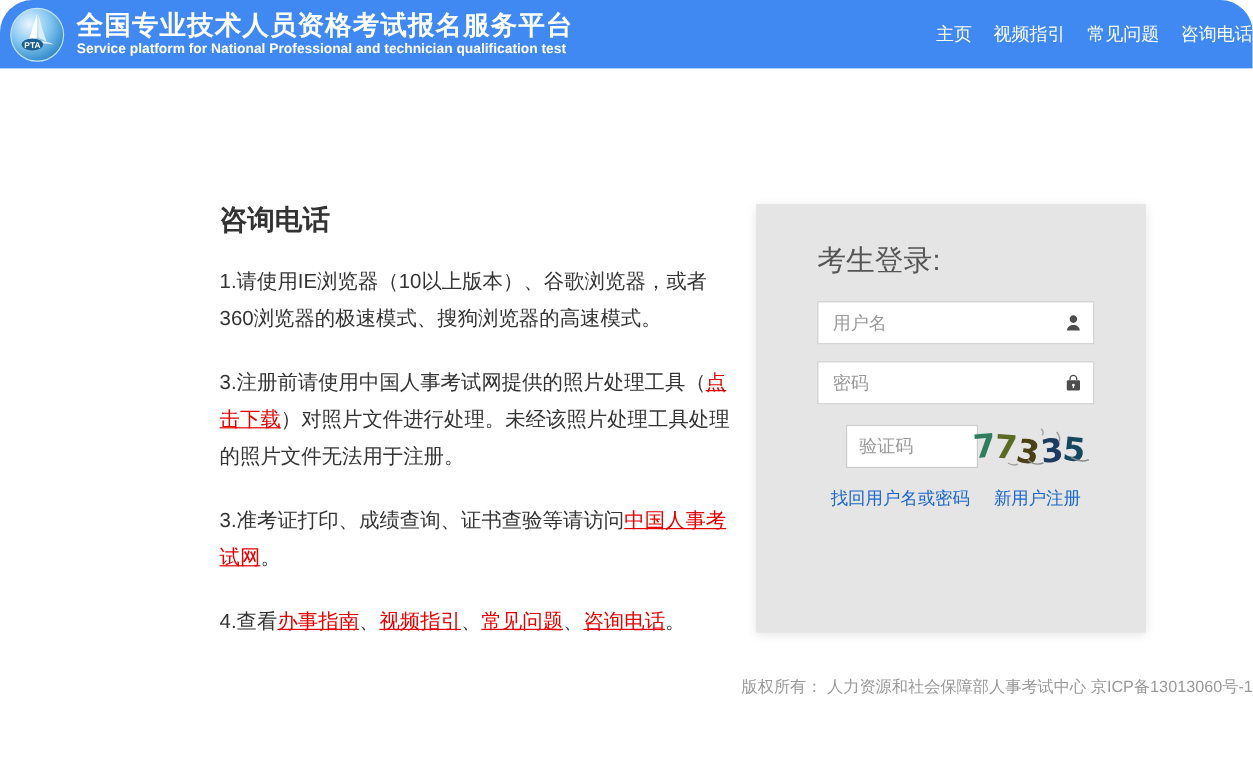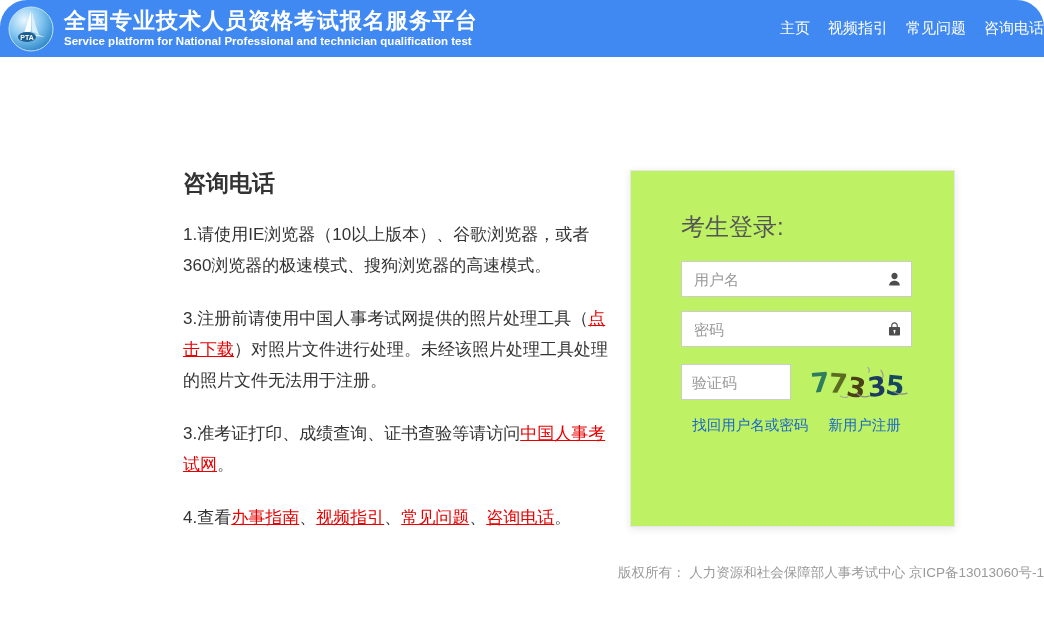--- a/index.html
+++ b/index.html
@@ -19,32 +19,32 @@
   .nav a { color:#fff; font-size:15px; text-decoration:none; cursor:pointer; white-space:nowrap; }
 
   
   .tips { position:absolute; left:183px; top:168px; width:432px; color:#333; }
   .tips h2 { font-size:23px; font-weight:bold; color:#333; margin-bottom:20px; }
   .tips p { font-size:17px; line-height:31px; margin-bottom:22px; color:#333; }
   .tips a { color:#e60000; text-decoration:underline; cursor:pointer; }
 
   
   .login-card { position:absolute; left:630px; top:170px; width:325px; height:357px;
-                background:#bef264; border:1px solid #e6e6e6; box-shadow:0 2px 8px rgba(0,0,0,.10);
-                padding:40px 42px 0 50px; }
+                background:#e5e5e5; border:1px solid #e6e6e6; box-shadow:0 2px 8px rgba(0,0,0,.10);
+                padding:30px 42px 0 50px; }
   .login-title { font-size:24px; color:#555; font-weight:normal; margin-bottom:18px; }
   .field { position:relative; width:100%; height:36px; margin-bottom:14px; }
   .field input { width:100%; height:36px; border:1px solid #ccc; padding:0 34px 0 12px;
                  font-size:15px; color:#333; outline:none; font-family:inherit; background:#fff; }
   .field input::placeholder { color:#999; opacity:1; }
   .field .input-icon { position:absolute; right:9px; top:50%; transform:translateY(-50%);
                        width:17px; height:17px; fill:#4d4d4d; }
   .captcha-row { display:flex; align-items:center; margin-bottom:0; }
   .captcha-row .field { width:110px; margin-bottom:0; flex:0 0 auto; }
-  .captcha-row .field input { padding:0 10px; }
+  .captcha-row .field input { padding:0 10px;margin-left:24px; }
   .captcha-box { position:relative; width:118px; height:42px; margin-left:12px; cursor:pointer;
                  display:flex; align-items:center; justify-content:center; }
   .captcha-box .cd { display:inline-block; font-family:"DejaVu Sans",sans-serif;
                      font-size:27px; font-weight:bold; line-height:1; }
   .cd0 { color:#2e7d5e; transform:rotate(-5deg); }
   .cd1 { color:#5c6b22; transform:rotate(4deg) translateY(1px); }
   .cd2 { color:#4a3f15; transform:rotate(10deg) translateY(5px); }
   .cd3 { color:#1d3a5f; transform:rotate(-6deg) translateY(4px); }
   .cd4 { color:#14485e; transform:rotate(6deg) translateY(3px); }
   .captcha-noise { position:absolute; left:0; top:0; width:100%; height:100%; pointer-events:none; }

